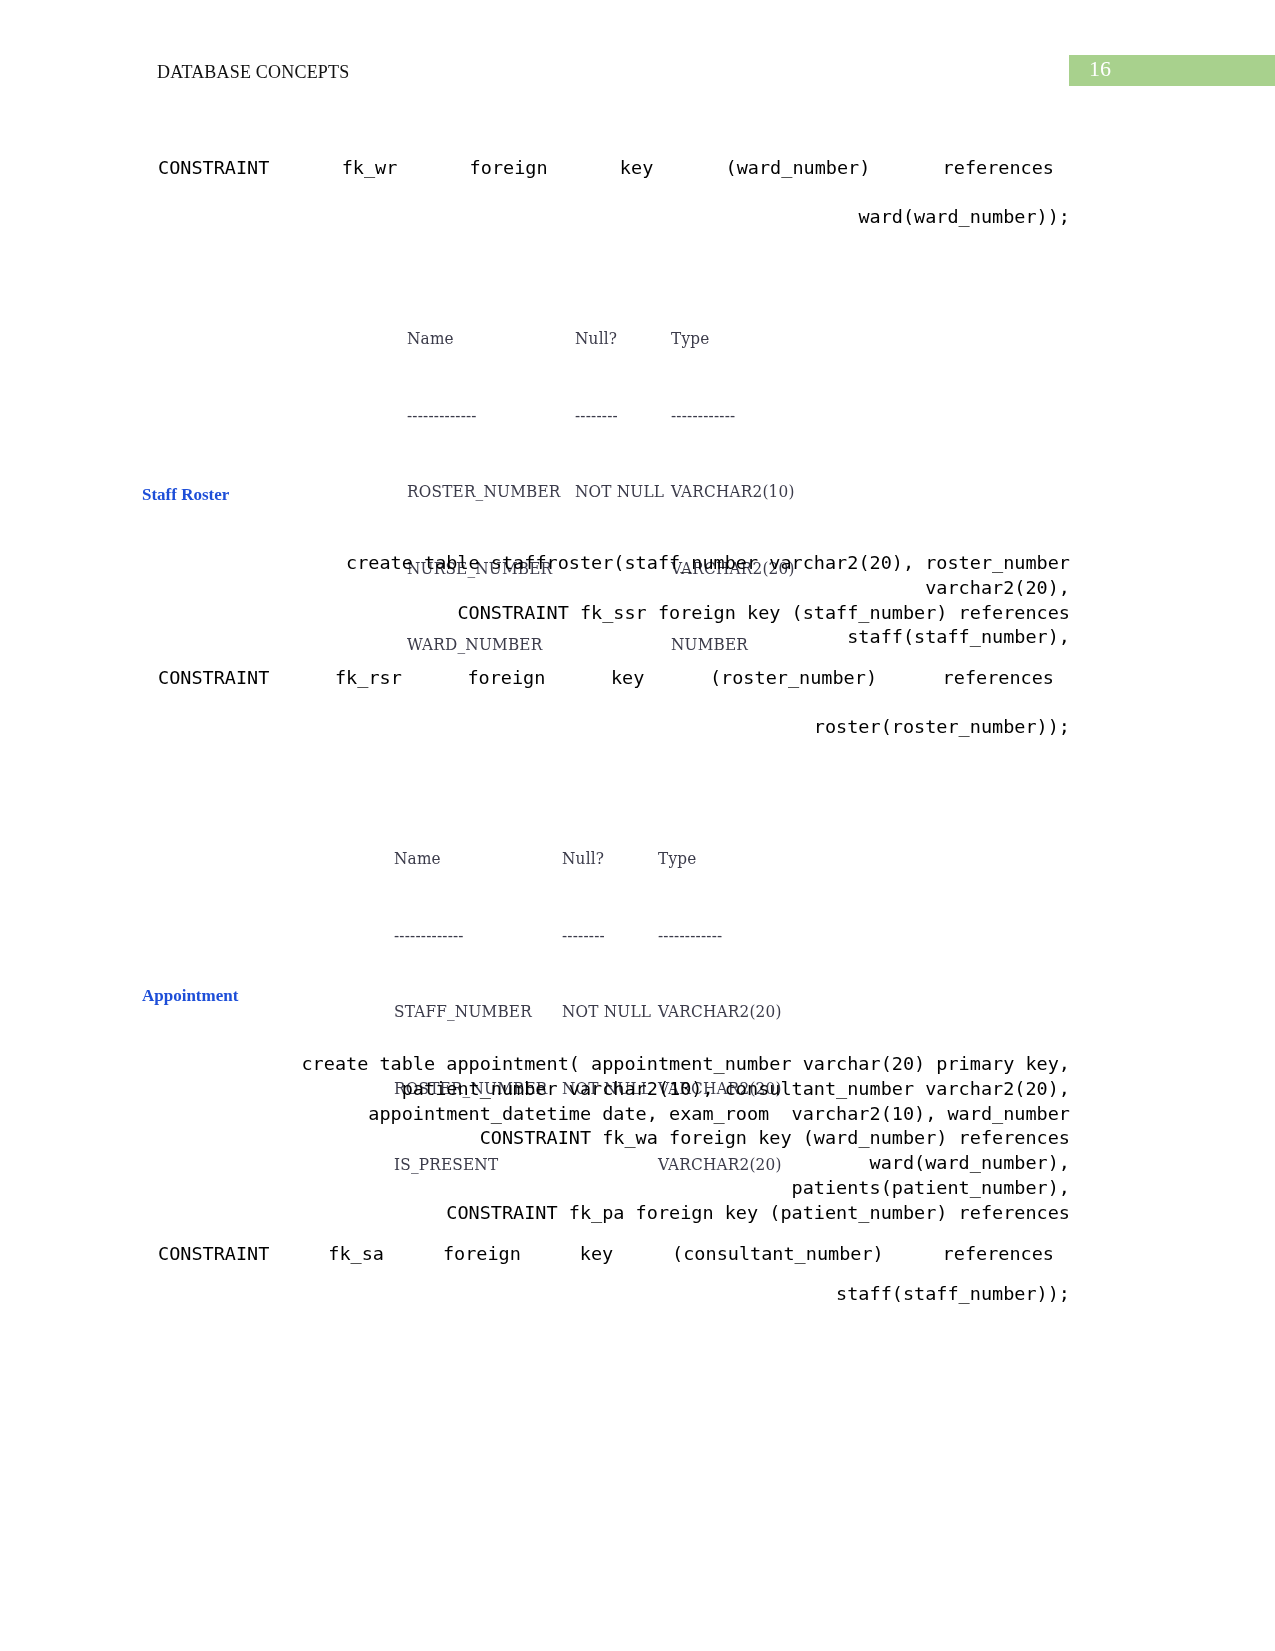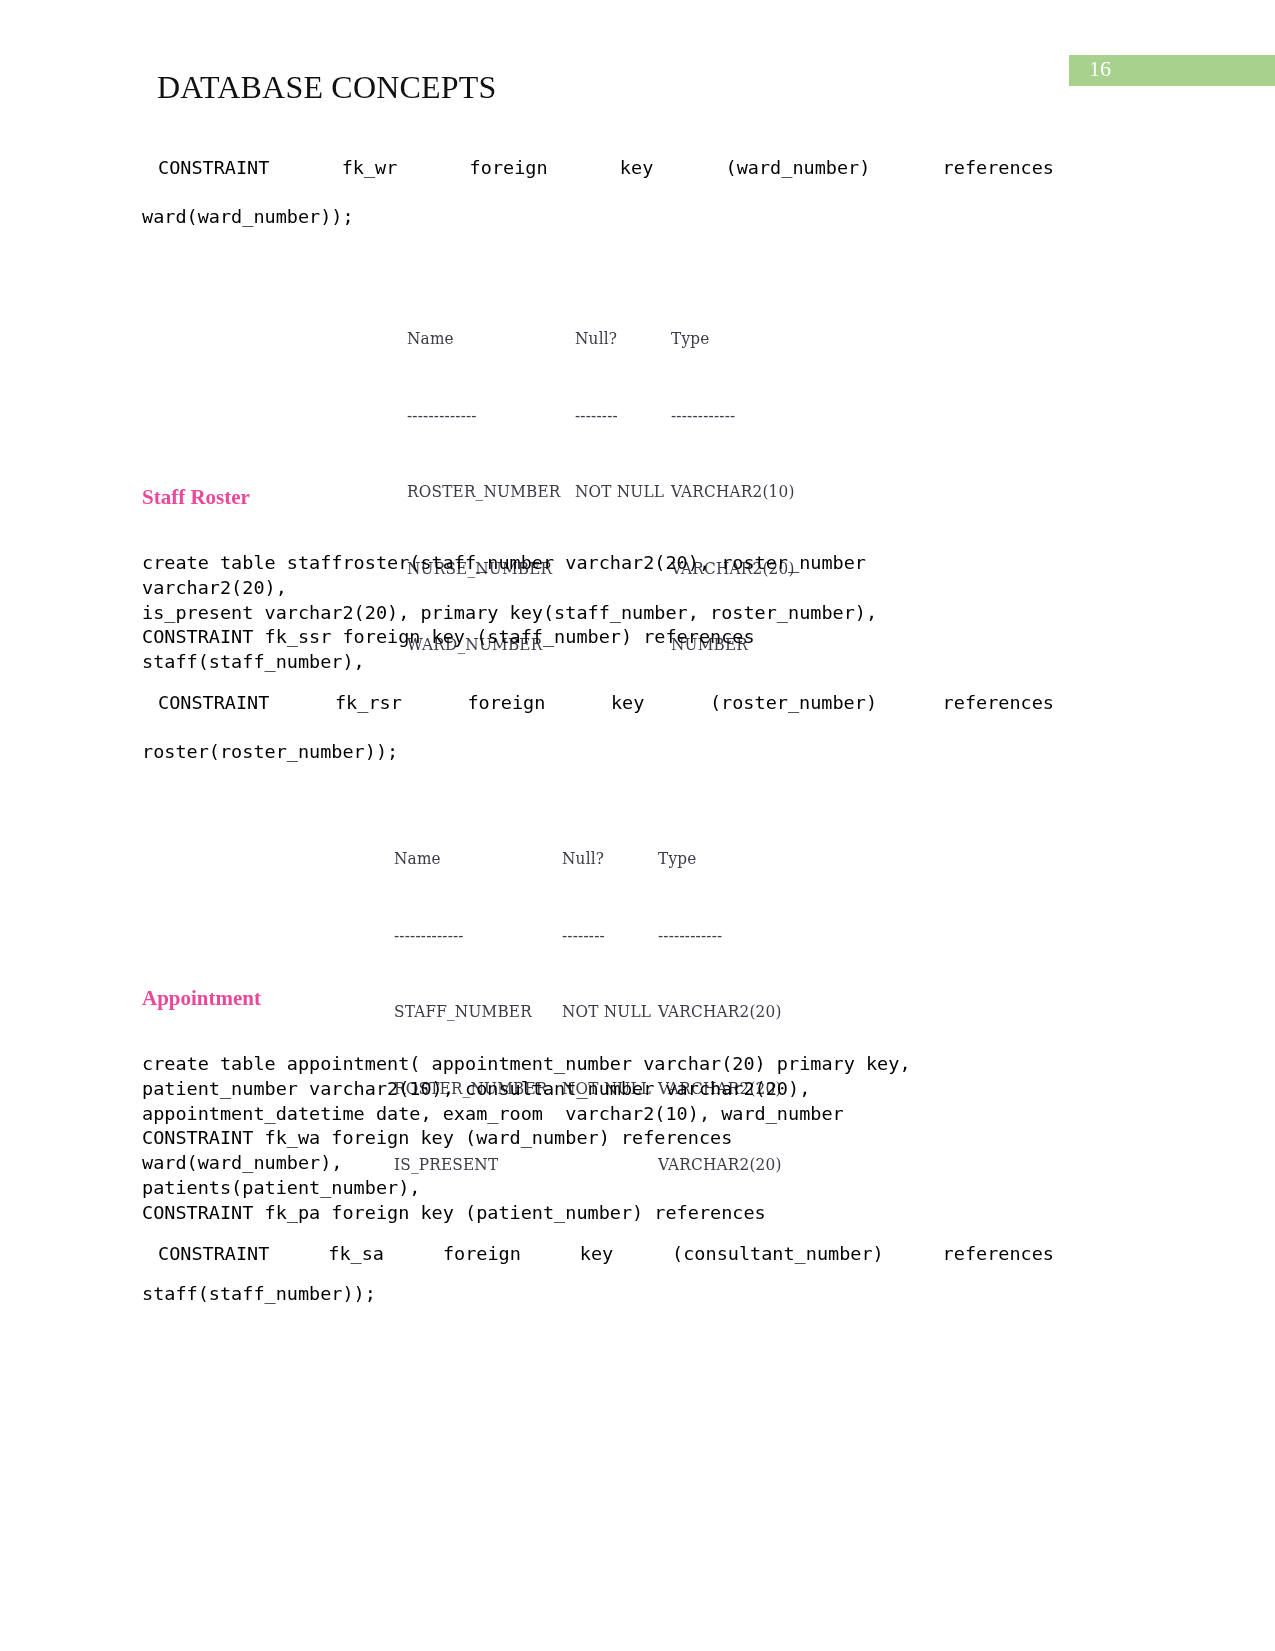--- a/index.html
+++ b/index.html
@@ -28,25 +28,24 @@
     top: 62px;
     left: 0;
     width: 1275px;
     height: 46px;
   }
   .doc-title {
     position: absolute;
     left: 157px;
     top: 0px;
     font-family: "Liberation Serif", serif;
-    font-size: 32px;
+    font-size: 18px;
     letter-spacing: 0.2px;
     color: #111111;
     white-space: nowrap;
-    margin-top: 7px;
   }
   .page-badge {
     position: absolute;
     left: 1069px;
     top: -7px;
     width: 206px;
     height: 31px;
     background: #a8d18d;
   }
   .page-badge-num {
@@ -68,20 +67,21 @@
   }
 
   
   .code {
     font-family: "DejaVu Sans Mono", monospace;
     font-size: 18.5px;
     line-height: 24.8px;
     color: #000000;
     white-space: pre;
     margin: 0;
+    text-align: right;
   }
   .code-just {
     font-family: "DejaVu Sans Mono", monospace;
     font-size: 18.5px;
     line-height: 24.8px;
     color: #000000;
     margin: 16px;
     text-align: justify;
     text-align-last: justify;
     white-space: normal;
@@ -91,22 +91,22 @@
     left: 0;
     width: 928px;
   }
 
   
   .subhead {
     position: absolute;
     left: 0;
     font-family: "Liberation Serif", serif;
     font-weight: bold;
-    font-size: 21px;
-    color: #ec4899;
+    font-size: 17px;
+    color: #1d4ed8;
     white-space: nowrap;
   }
 
   
   .desc-img {
     position: absolute;
     font-family: "DejaVu Serif", "Liberation Serif", serif;
     font-size: 17px;
     line-height: 25.5px;
     color: #3b3b4a;
@@ -148,21 +148,20 @@
       <span class="row"><span class="desc-col-name">ROSTER_NUMBER</span><span class="desc-col-null">NOT NULL</span><span class="desc-col-type">VARCHAR2(10)</span></span>
       <span class="row"><span class="desc-col-name">NURSE_NUMBER</span><span class="desc-col-null"></span><span class="desc-col-type">VARCHAR2(20)</span></span>
       <span class="row"><span class="desc-col-name">WARD_NUMBER</span><span class="desc-col-null"></span><span class="desc-col-type">NUMBER</span></span>
     </div>
 
     <div class="subhead" style="top:485px;">Staff Roster</div>
 
     <div class="code-block" style="top:551px;">
       <p class="code">create table staffroster(staff_number varchar2(20), roster_number</p>
       <p class="code">varchar2(20),</p>
-      <p class="code">is_present varchar2(20), primary key(staff_number, roster_number),</p>
       <p class="code">CONSTRAINT fk_ssr foreign key (staff_number) references</p>
       <p class="code">staff(staff_number),</p>
       <p class="code-just">CONSTRAINT fk_rsr foreign key (roster_number) references</p>
       <p class="code" style="margin-top:24px;">roster(roster_number));</p>
     </div>
 
     <div class="desc-img" style="left:252px; top:795px;">
       <span class="row"><span class="desc-col-name">Name</span><span class="desc-col-null">Null?</span><span class="desc-col-type">Type</span></span>
       <span class="row desc-dashes"><span class="desc-col-name">-------------</span><span class="desc-col-null">--------</span><span class="desc-col-type">------------</span></span>
       <span class="row"><span class="desc-col-name">STAFF_NUMBER</span><span class="desc-col-null">NOT NULL</span><span class="desc-col-type">VARCHAR2(20)</span></span>

